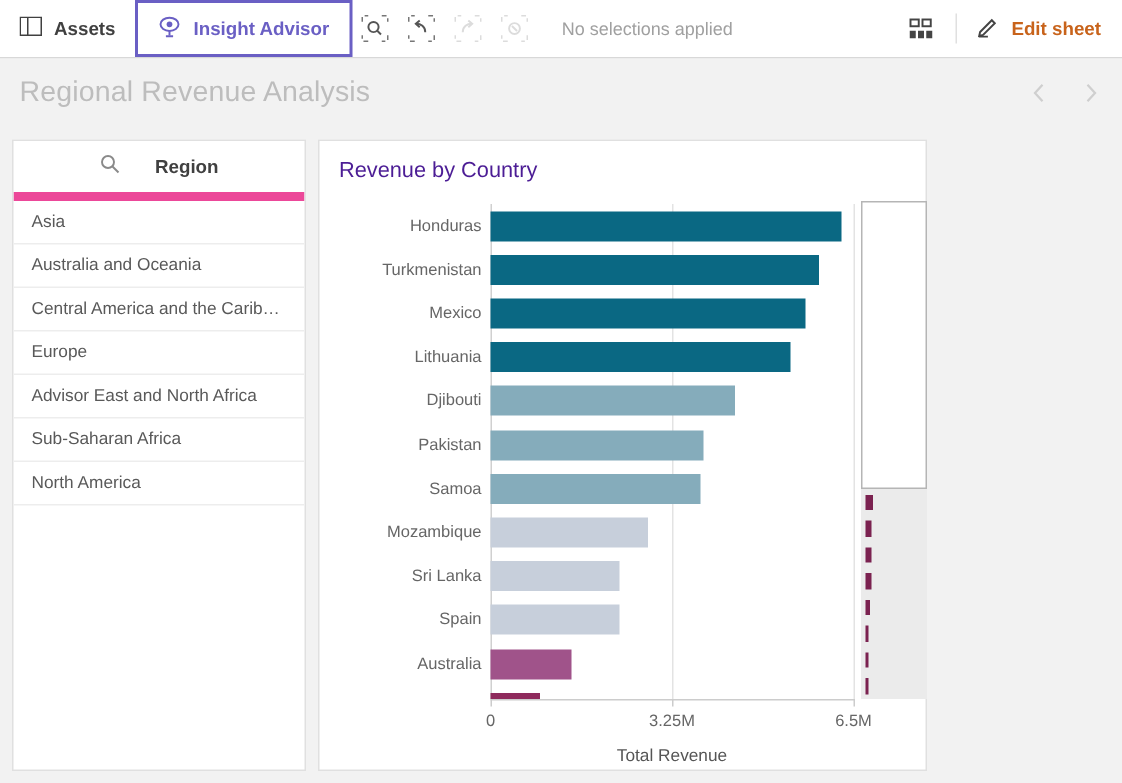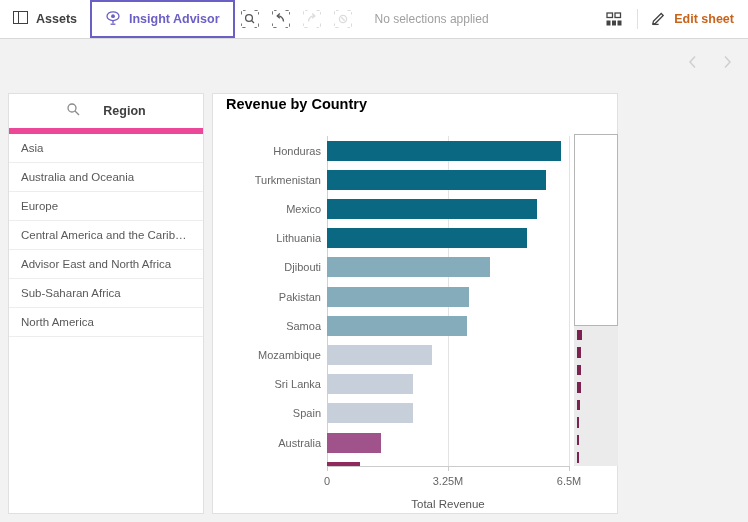--- a/index.html
+++ b/index.html
@@ -112,22 +112,22 @@
   }
 
   
   #chart-card {
     position: absolute; left: 212px; top: 93px;
     width: 406px; height: 421px;
     background: #ffffff;
     border: 1px solid #e0e0e0;
   }
   #chart-title {
-    position: absolute; left: 13px; top: 2px;
-    font-size: 14.5px; font-weight: bold; color: #000000;
+    position: absolute; left: 13px; top: 12px;
+    font-size: 14.5px; font-weight: normal; color: #4c1d95;
   }
   #plot {
     position: absolute; left: 0; top: 38px;
     width: 406px; height: 383px;
   }
 
   .cat-label {
     position: absolute; right: 0; width: 100px;
     text-align: right;
     font-size: 11px; color: #666666;
@@ -235,20 +235,21 @@
           <path d="M3.4 12.3 L11.2 4.5 L13.2 6.5 L5.4 14.3 L2.8 14.9 Z" fill="none" stroke="#444" stroke-width="1.3"></path>
           <line x1="2.6" y1="15.4" x2="8.6" y2="15.4" stroke="#444" stroke-width="1.3"></line>
         </svg>
       </span>
       <span>Edit sheet</span>
     </div>
   </div>
 </div>
 
 <div id="sheet-header">
+  <div id="sheet-title">Regional Revenue Analysis</div>
   <div id="sheet-nav">
     <div class="nav-arrow">
       <svg width="12" height="14" viewBox="0 0 12 14">
         <path d="M8 1.5 L3 7 L8 12.5" fill="none" stroke="#cfcfcf" stroke-width="1.5"></path>
       </svg>
     </div>
     <div class="nav-arrow">
       <svg width="12" height="14" viewBox="0 0 12 14">
         <path d="M4 1.5 L9 7 L4 12.5" fill="none" stroke="#cfcfcf" stroke-width="1.5"></path>
       </svg>
@@ -262,22 +263,22 @@
       <svg width="14" height="14" viewBox="0 0 14 14">
         <circle cx="6" cy="6" r="4" fill="none" stroke="#8a8a8a" stroke-width="1.3"></circle>
         <line x1="9" y1="9" x2="13" y2="13" stroke="#8a8a8a" stroke-width="1.3"></line>
       </svg>
     </span>
     <span id="filter-title">Region</span>
   </div>
   <div id="filter-list">
       <div class="filter-row">Asia</div>
       <div class="filter-row">Australia and Oceania</div>
+      <div class="filter-row">Central America and the Carib…</div>
       <div class="filter-row">Europe</div>
-      <div class="filter-row">Central America and the Carib…</div>
       <div class="filter-row">Advisor East and North Africa</div>
       <div class="filter-row">Sub-Saharan Africa</div>
       <div class="filter-row">North America</div>
     </div>
 </div>
 
 <div id="chart-card">
   <div id="chart-title">Revenue by Country</div>
   <div id="plot">
       <div class="gridline" style="left: 114px; top: 4px; height: 330.2px; background: rgb(208, 208, 208);"></div>

